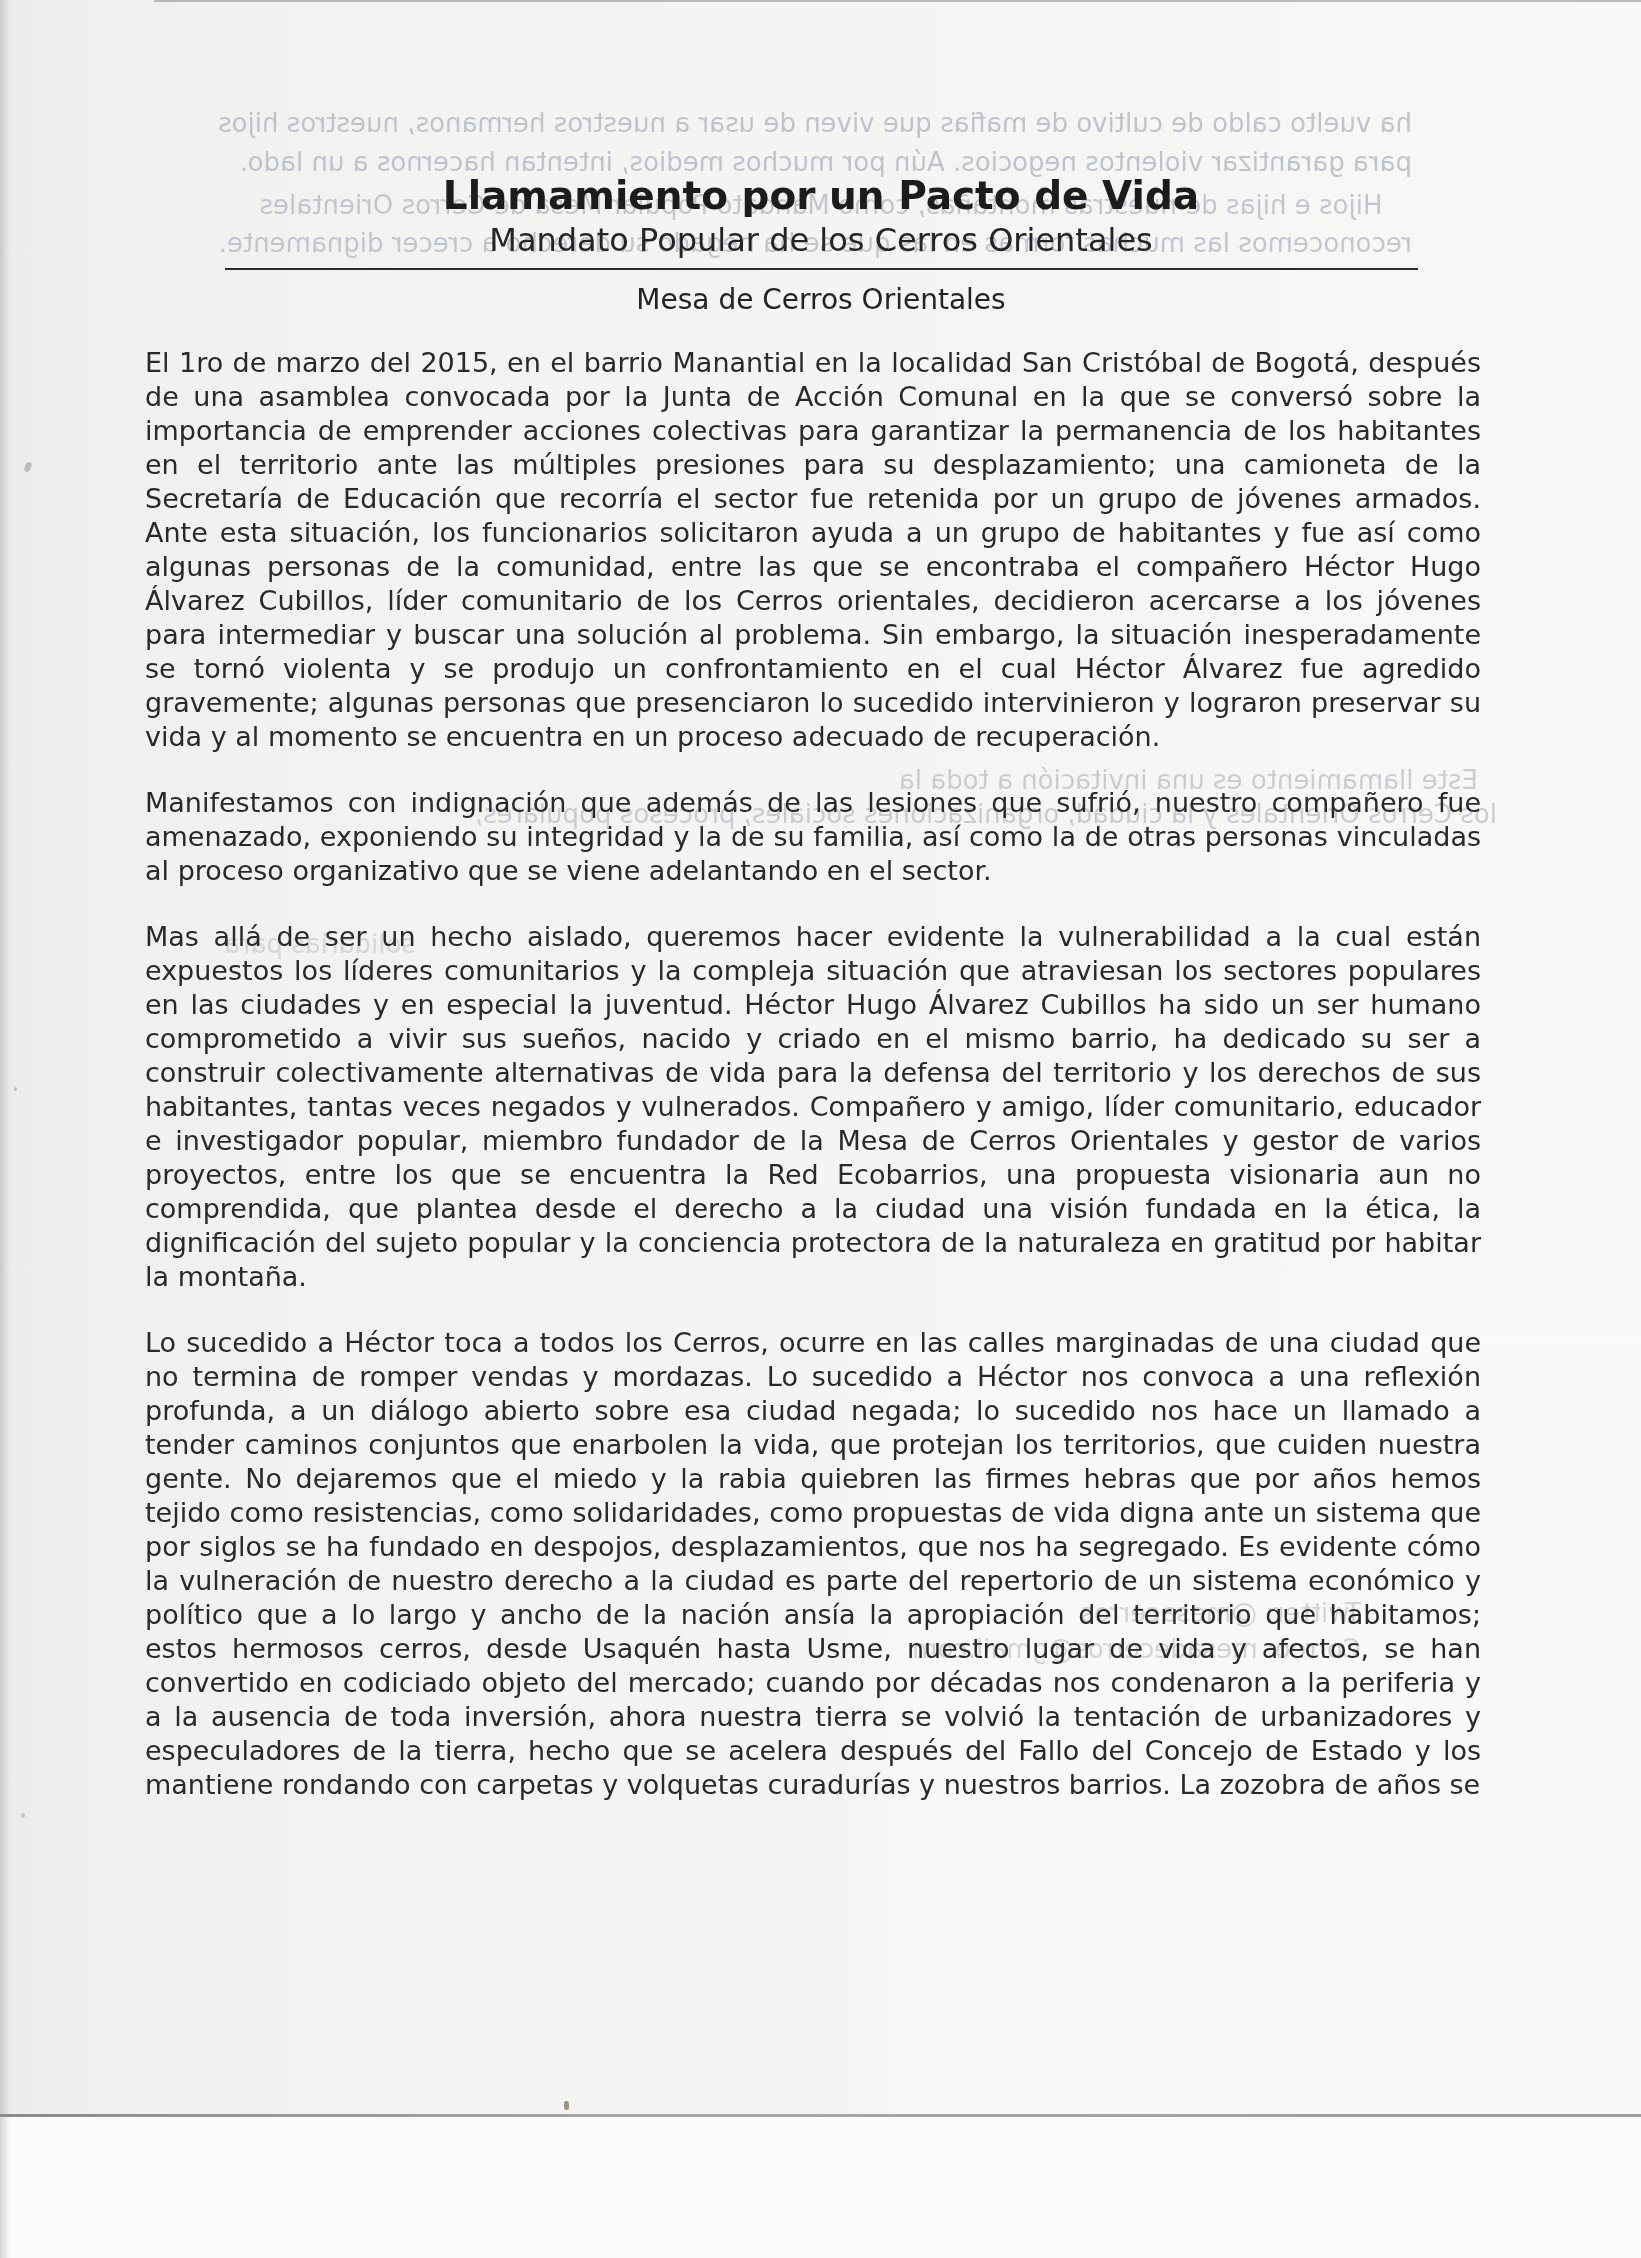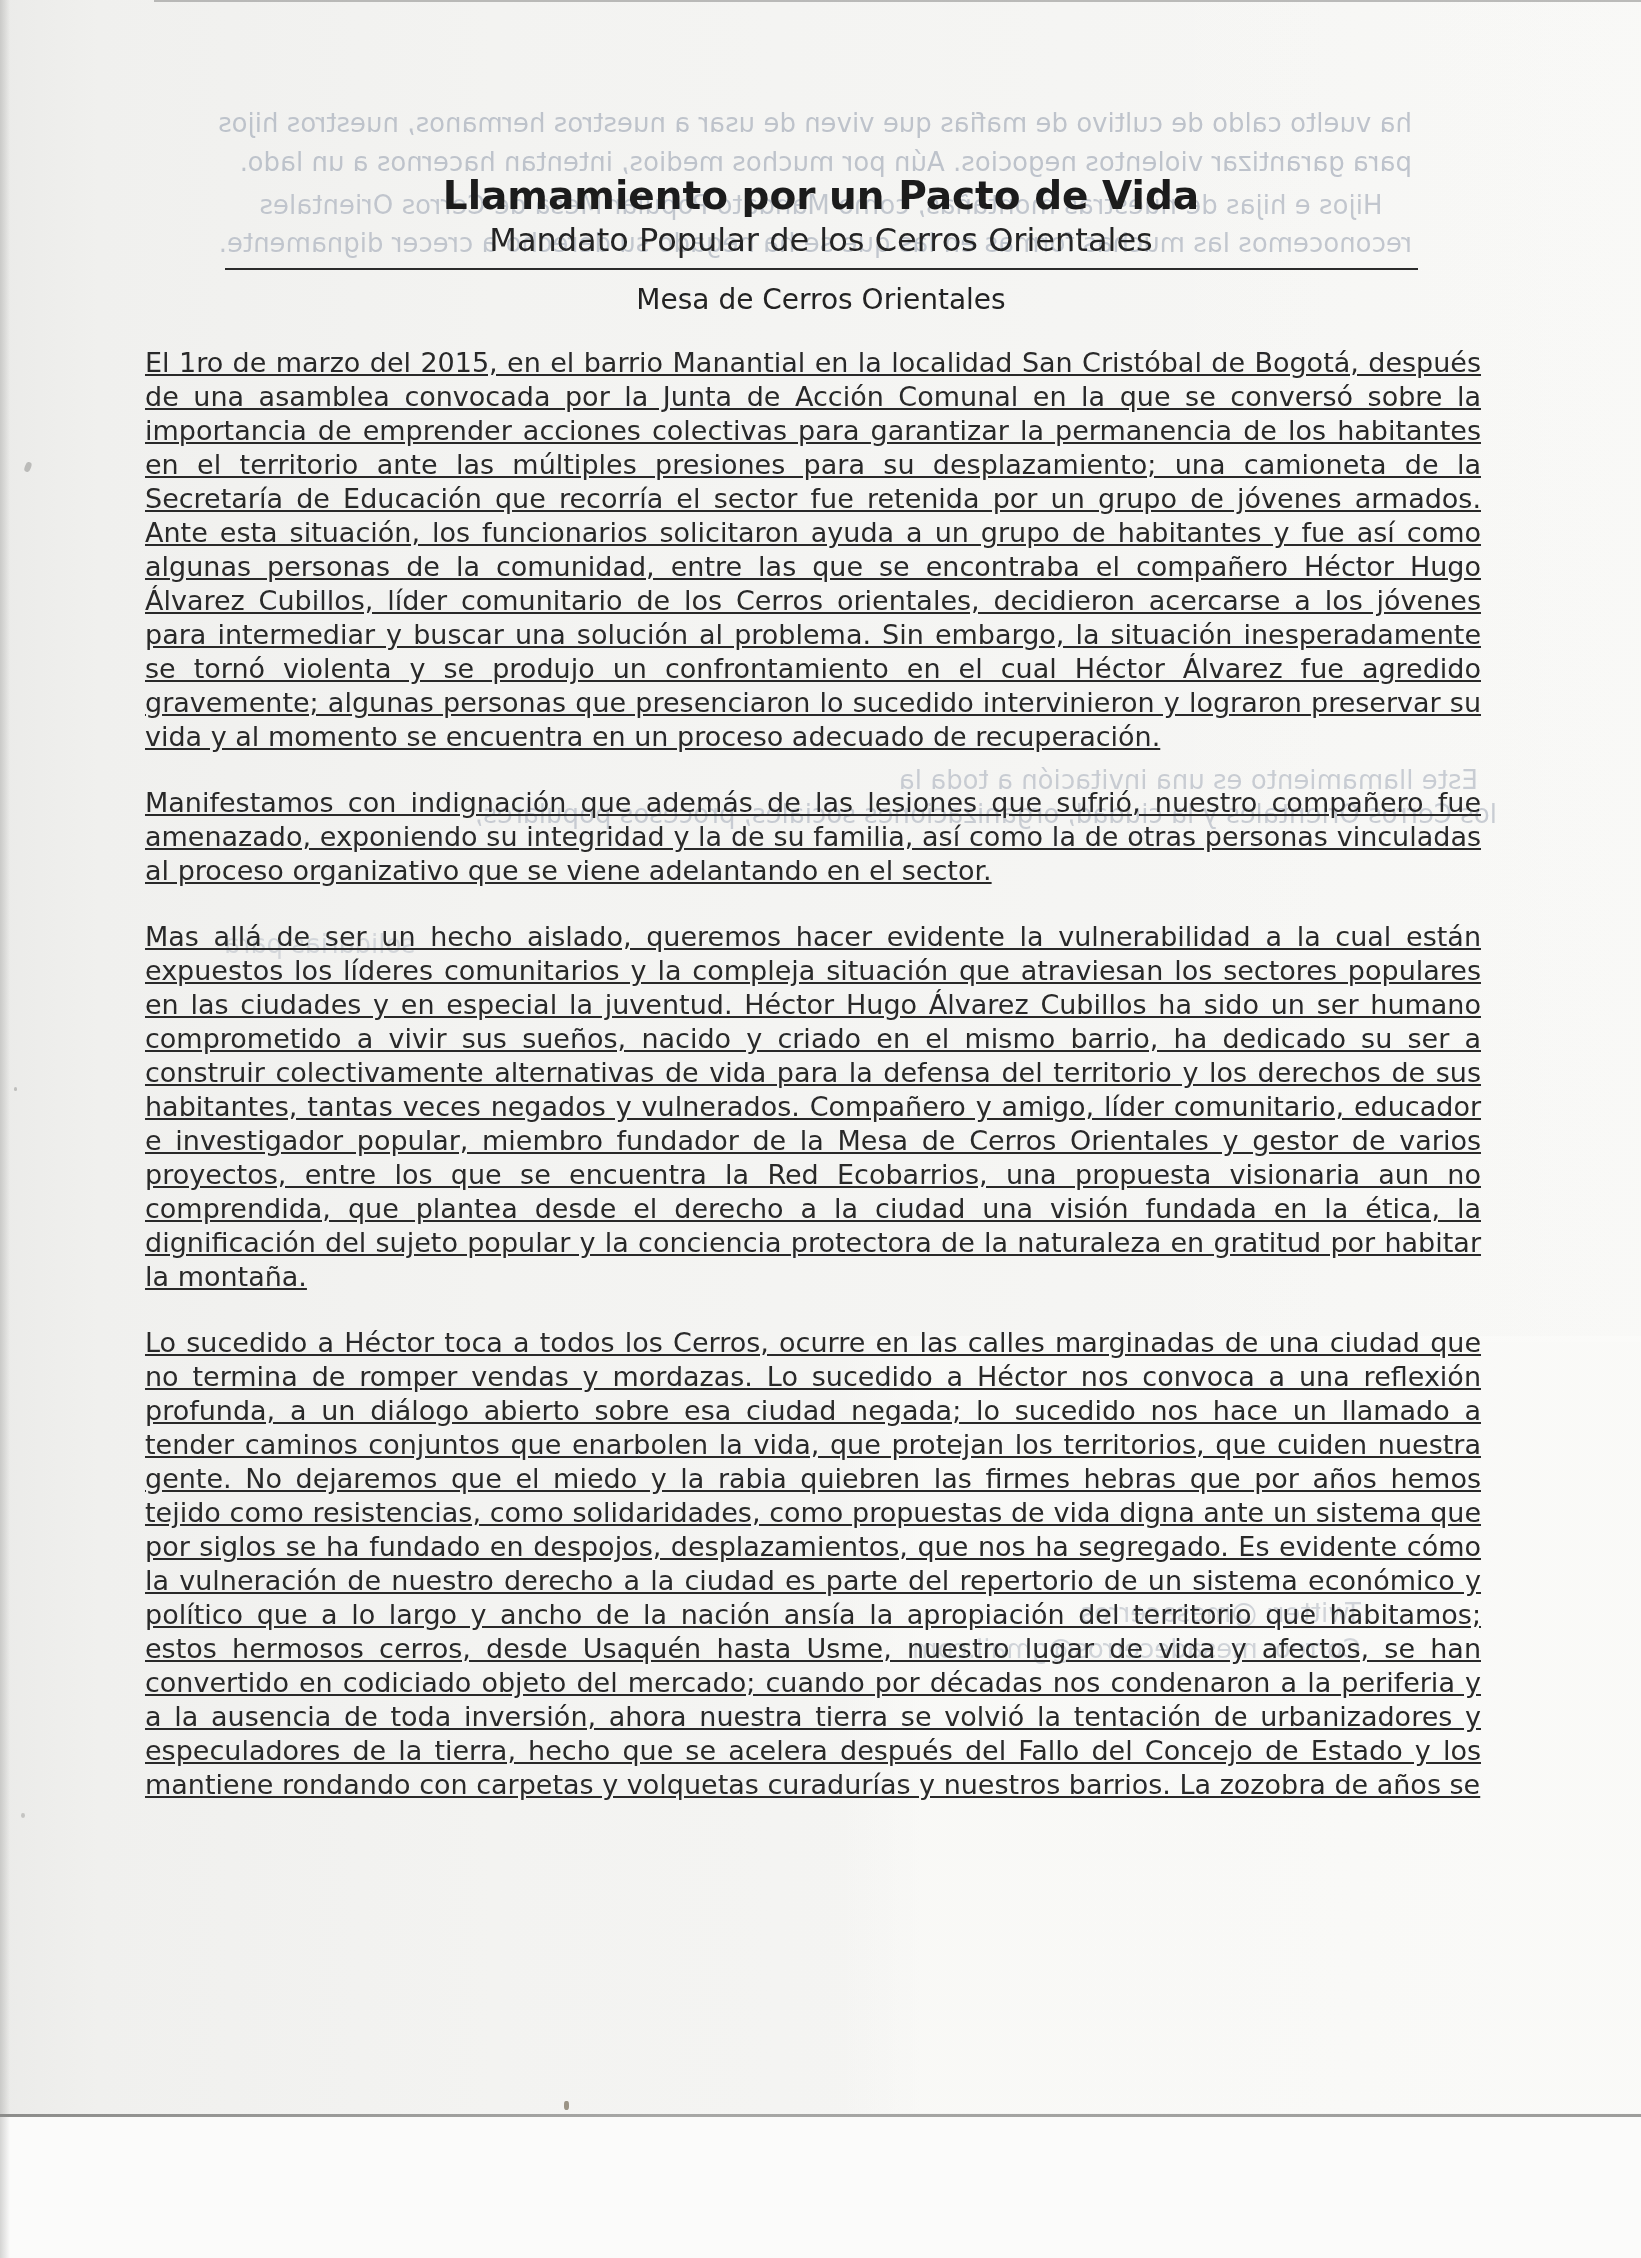--- a/index.html
+++ b/index.html
@@ -73,21 +73,21 @@
     margin:8.7px auto 0 auto;width:1193px;height:2.9px;background:#2c2c2c;border:none;
   }
   .org{
     margin-top:13px;font-size:28px;color:#232323;
   }
   
   .doc-body{
     position:absolute;left:145px;top:346px;width:1352px;z-index:5;
     font-size:27px;line-height:34px;text-align:justify;color:#292929;
   }
-  .para{margin:0 16px 32px 0;text-decoration:underline;}
+  .para{margin:0 16px 32px 0;}
   
   .speck{position:absolute;z-index:6;background:#8a8a88;border-radius:50%;pointer-events:none;}
   .s1{left:564px;top:2101px;width:4.8px;height:8.7px;background:#9b9486;border-radius:40%;}
   .s2{left:25px;top:462px;width:5.8px;height:9.7px;opacity:.5;transform:rotate(20deg);border-radius:40%;}
   .s3{left:13.5px;top:1087px;width:3.9px;height:3.9px;opacity:.45;}
   .s4{left:21px;top:1813px;width:3.9px;height:4.8px;opacity:.4;}
 </style>
 </head>
 <body>
 

